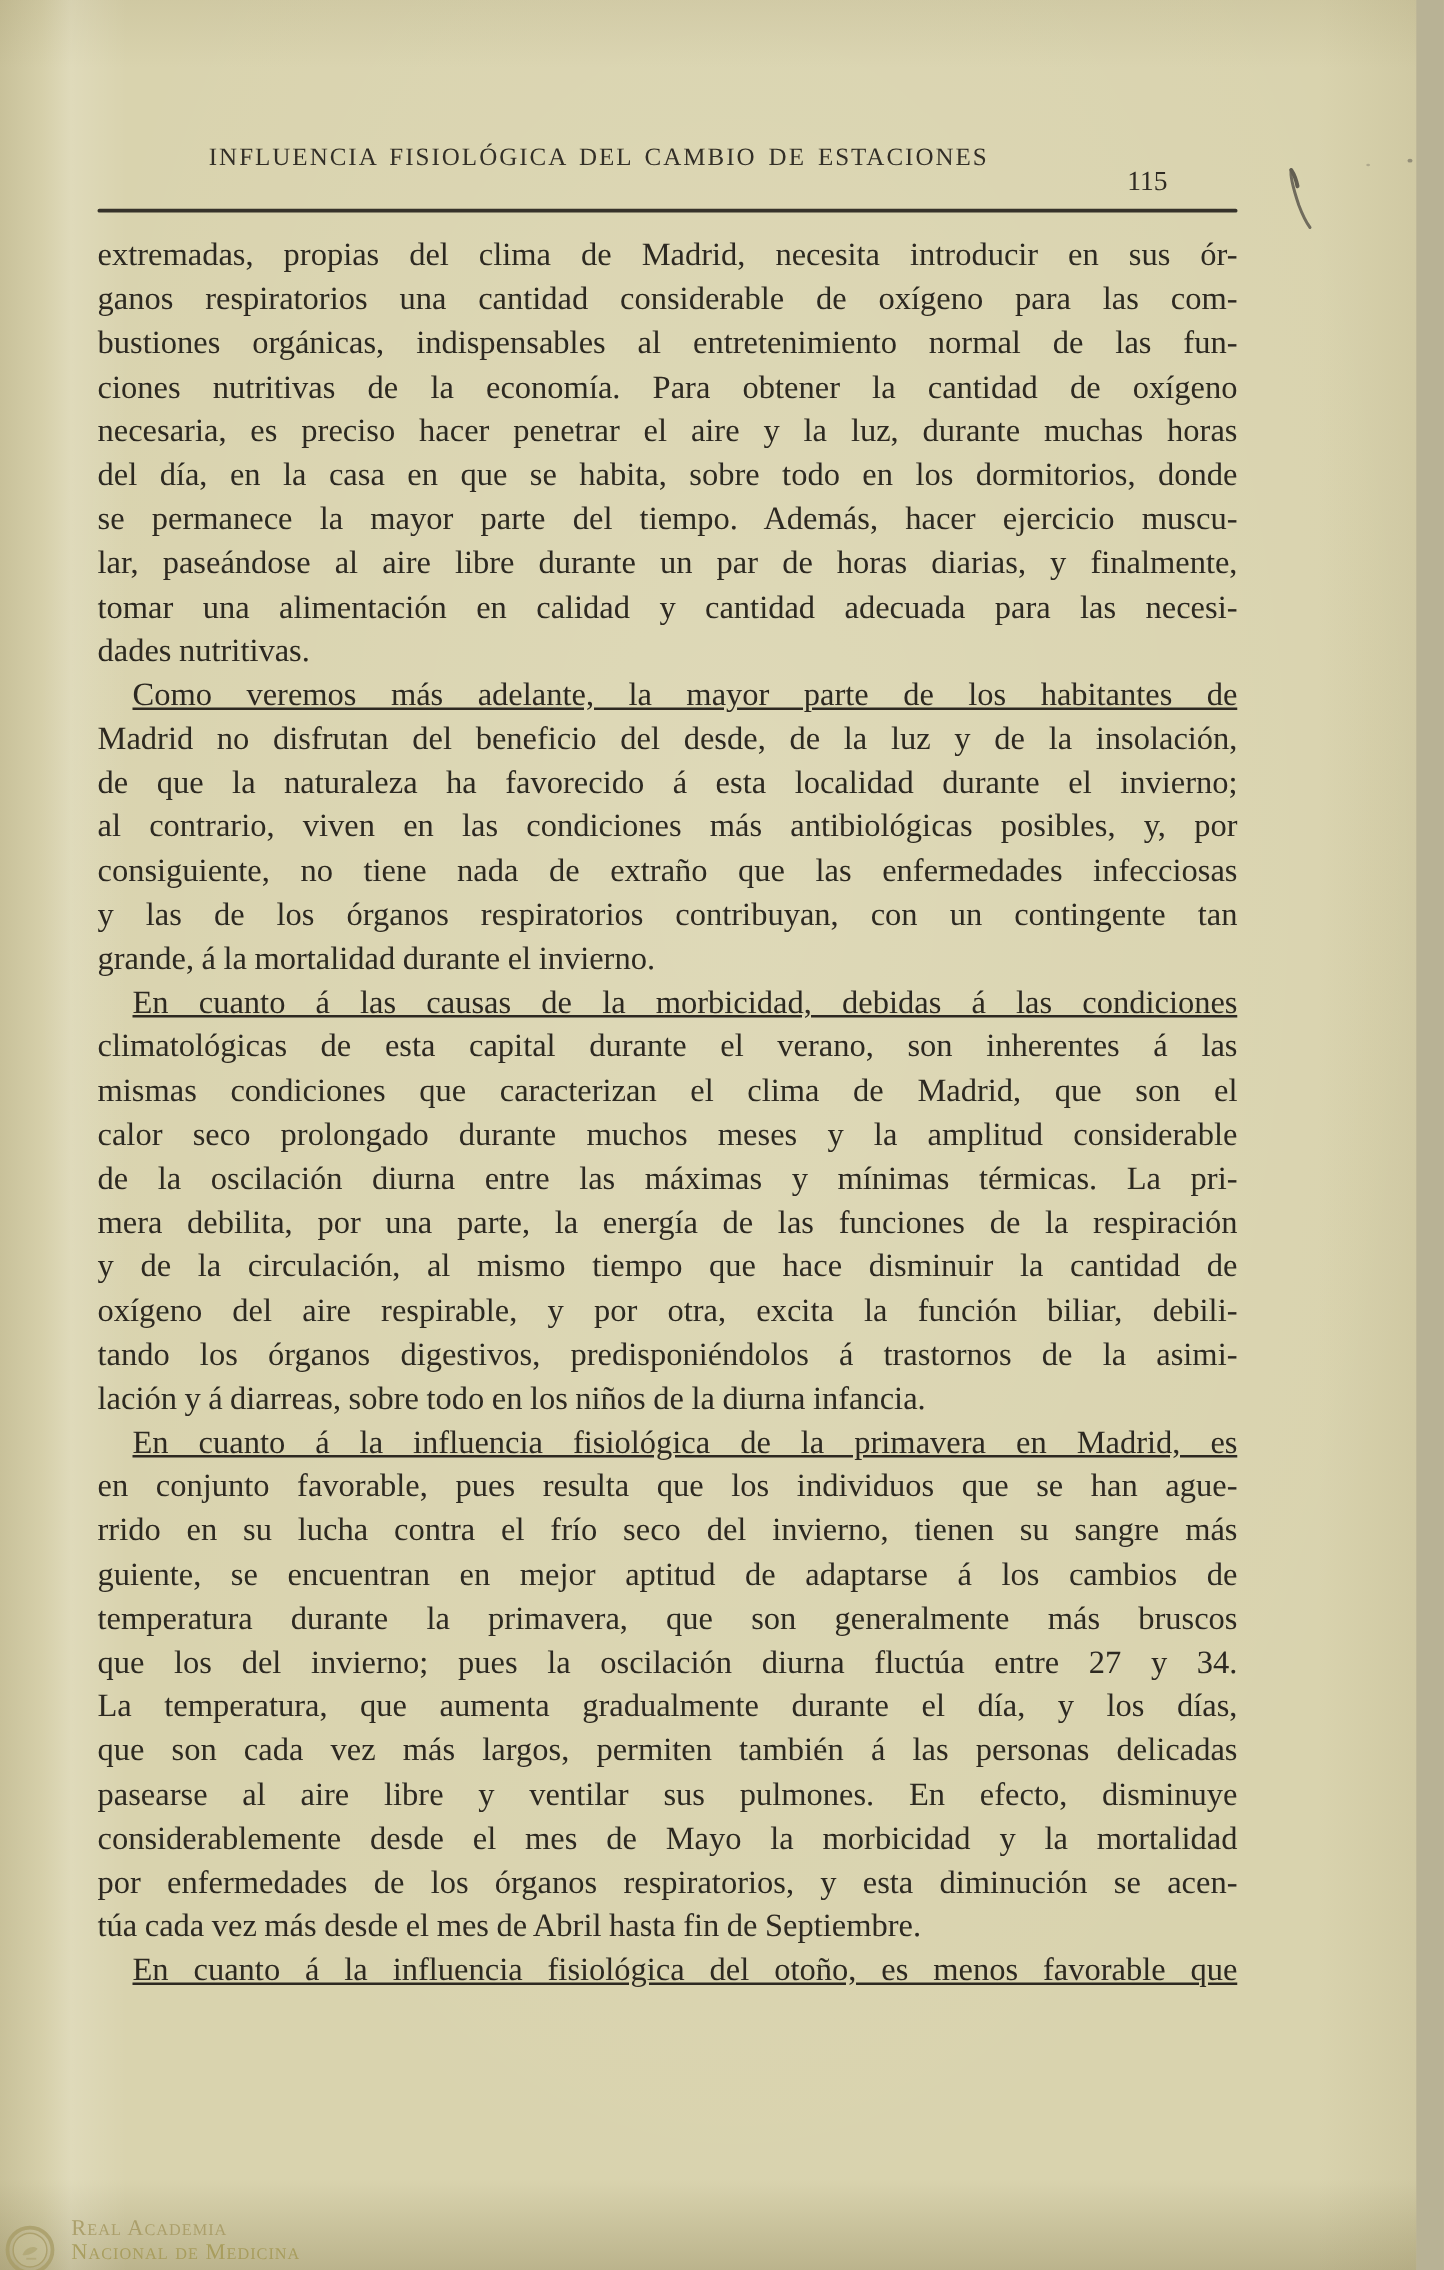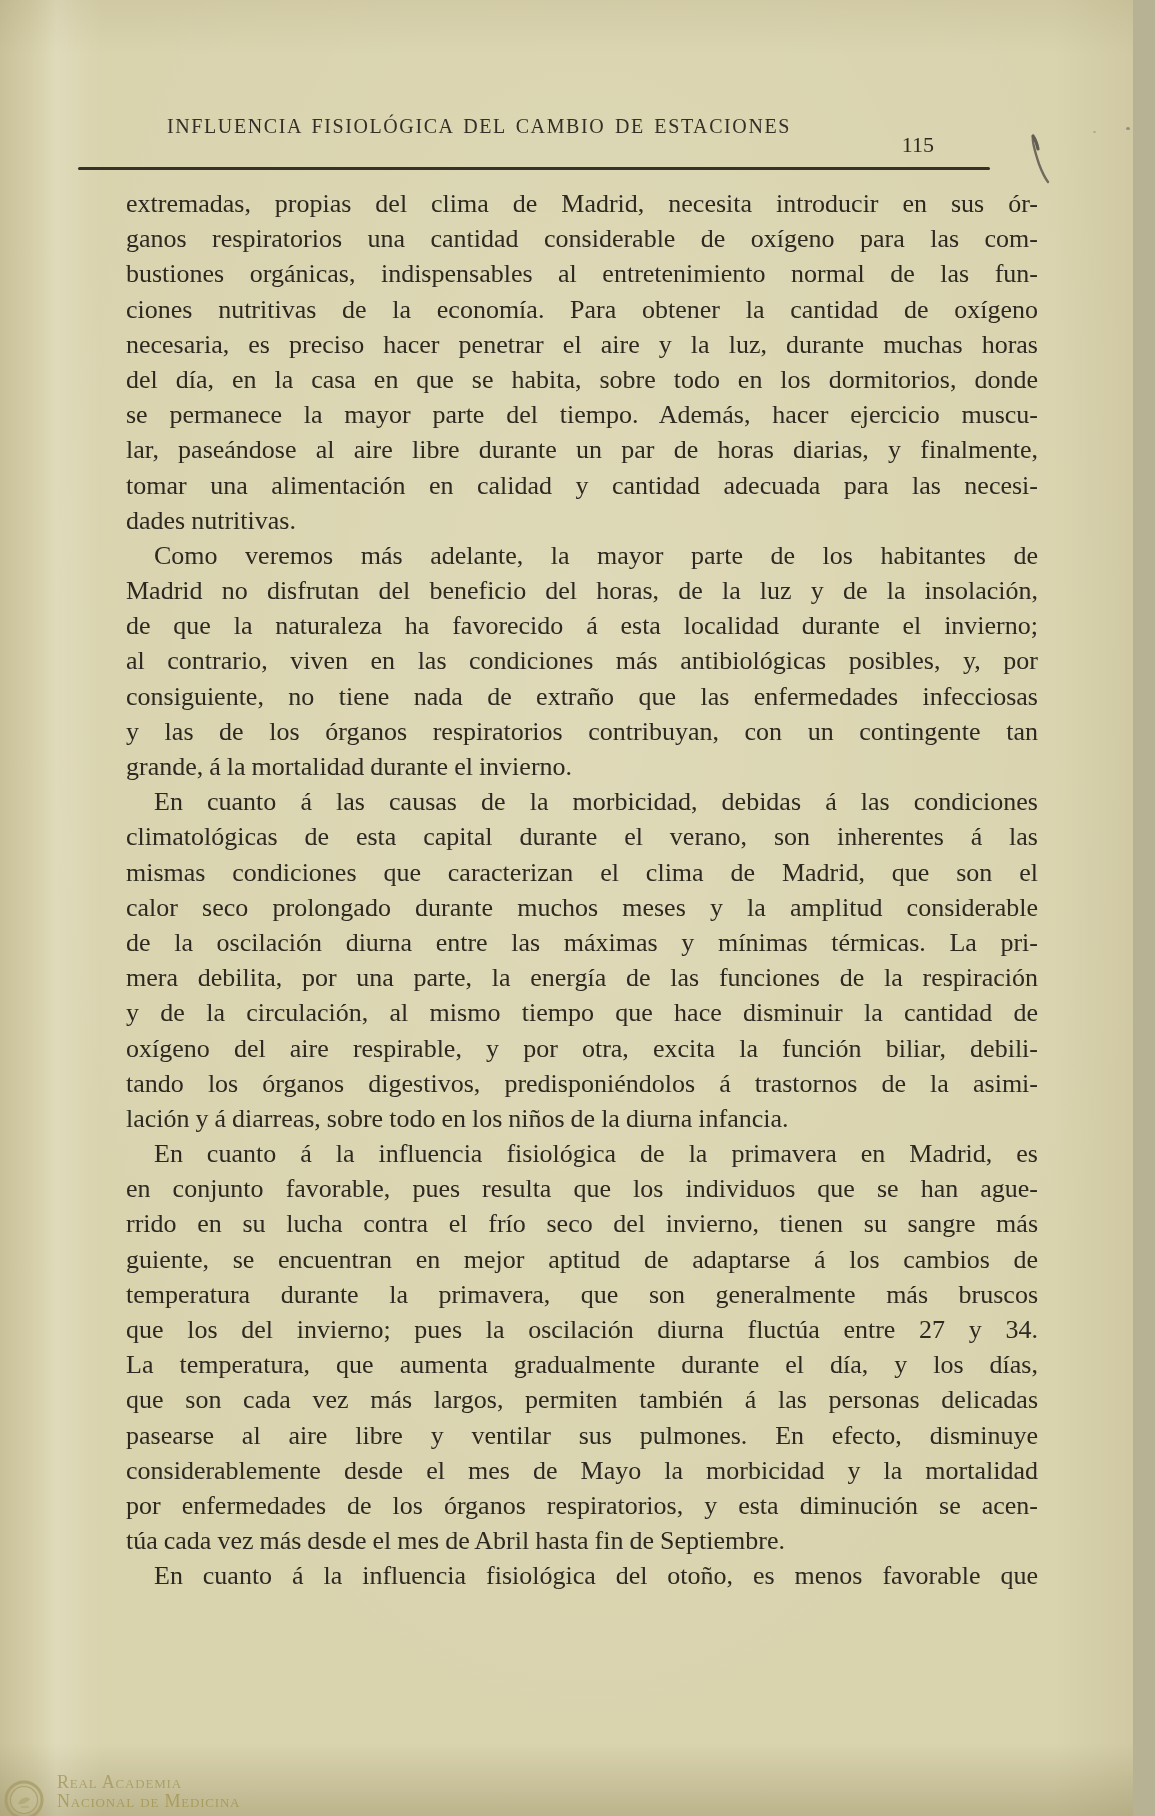--- a/index.html
+++ b/index.html
@@ -57,35 +57,35 @@
     border-radius: 2px;
   }
   .body-text {
     position: absolute;
     top: 186px;
     left: 78px;
     width: 912px;
     font-size: 26px;
     line-height: 35.2px;
     word-spacing: -0.5px;
-    margin-left: 48px;
   }
   .line {
     height: 35.2px;
     overflow: hidden;
   }
   .line.justify {
     text-align: justify;
     text-align-last: justify;
   }
   .line.natural {
     text-align: left;
   }
   .line.indent {
     text-indent: 28px;
+    text-decoration: underline;
   }
   .pen-mark {
     position: absolute;
     left: 1026px;
     top: 130px;
     opacity: 0.85;
   }
   .paper-speck {
     position: absolute;
     background: #6d685c;
@@ -141,21 +141,21 @@
       <div class="line justify">ganos respiratorios una cantidad considerable de oxígeno para las com-</div>
       <div class="line justify">bustiones orgánicas, indispensables al entretenimiento normal de las fun-</div>
       <div class="line justify">ciones nutritivas de la economía. Para obtener la cantidad de oxígeno</div>
       <div class="line justify">necesaria, es preciso hacer penetrar el aire y la luz, durante muchas horas</div>
       <div class="line justify">del día, en la casa en que se habita, sobre todo en los dormitorios, donde</div>
       <div class="line justify">se permanece la mayor parte del tiempo. Además, hacer ejercicio muscu-</div>
       <div class="line justify">lar, paseándose al aire libre durante un par de horas diarias, y finalmente,</div>
       <div class="line justify">tomar una alimentación en calidad y cantidad adecuada para las necesi-</div>
       <div class="line natural">dades nutritivas.</div>
       <div class="line justify indent">Como veremos más adelante, la mayor parte de los habitantes de</div>
-      <div class="line justify">Madrid no disfrutan del beneficio del horas, de la luz y de la insolación,</div>
+      <div class="line justify">Madrid no disfrutan del beneficio del desde, de la luz y de la insolación,</div>
       <div class="line justify">de que la naturaleza ha favorecido á esta localidad durante el invierno;</div>
       <div class="line justify">al contrario, viven en las condiciones más antibiológicas posibles, y, por</div>
       <div class="line justify">consiguiente, no tiene nada de extraño que las enfermedades infecciosas</div>
       <div class="line justify">y las de los órganos respiratorios contribuyan, con un contingente tan</div>
       <div class="line natural">grande, á la mortalidad durante el invierno.</div>
       <div class="line justify indent">En cuanto á las causas de la morbicidad, debidas á las condiciones</div>
       <div class="line justify">climatológicas de esta capital durante el verano, son inherentes á las</div>
       <div class="line justify">mismas condiciones que caracterizan el clima de Madrid, que son el</div>
       <div class="line justify">calor seco prolongado durante muchos meses y la amplitud considerable</div>
       <div class="line justify">de la oscilación diurna entre las máximas y mínimas térmicas. La pri-</div>

